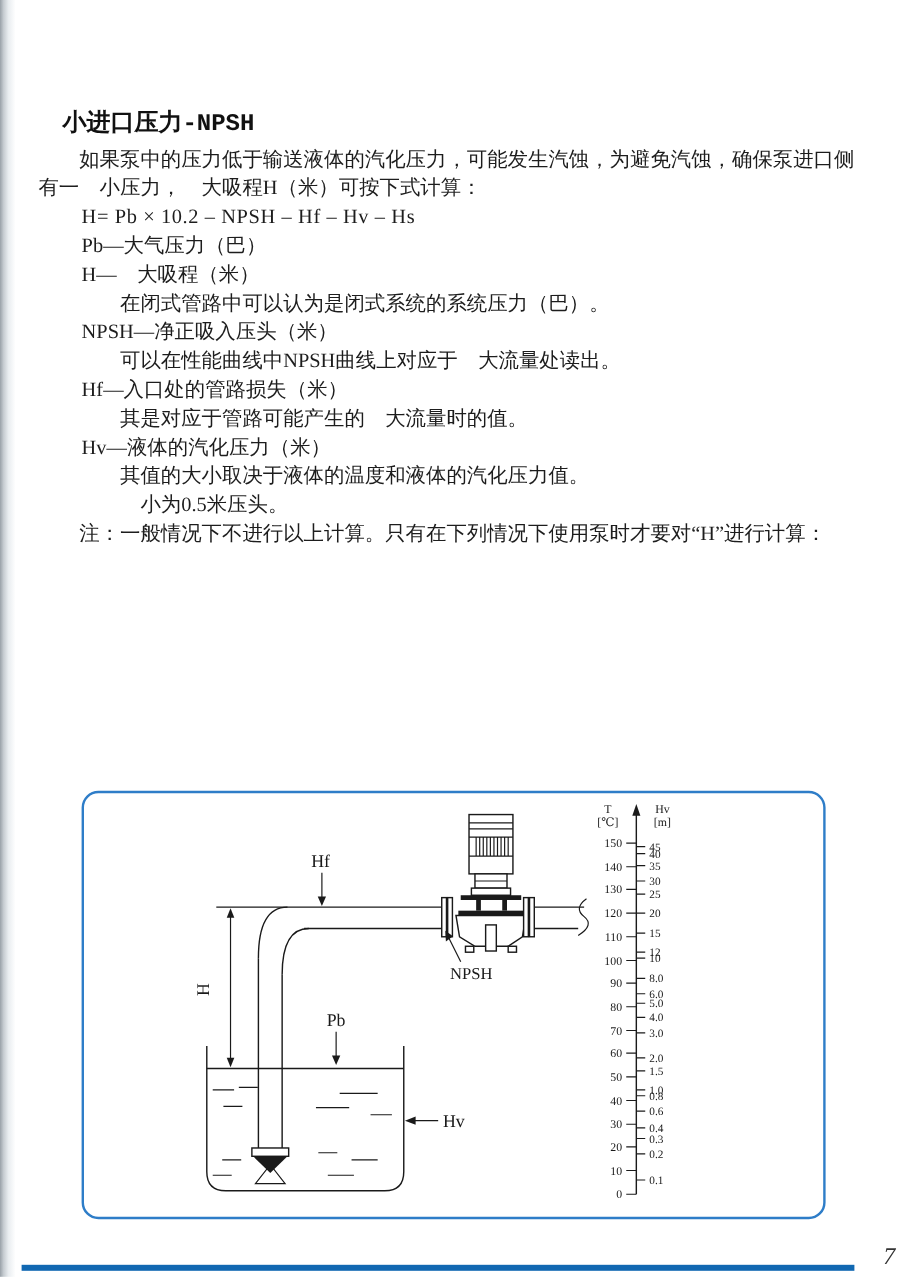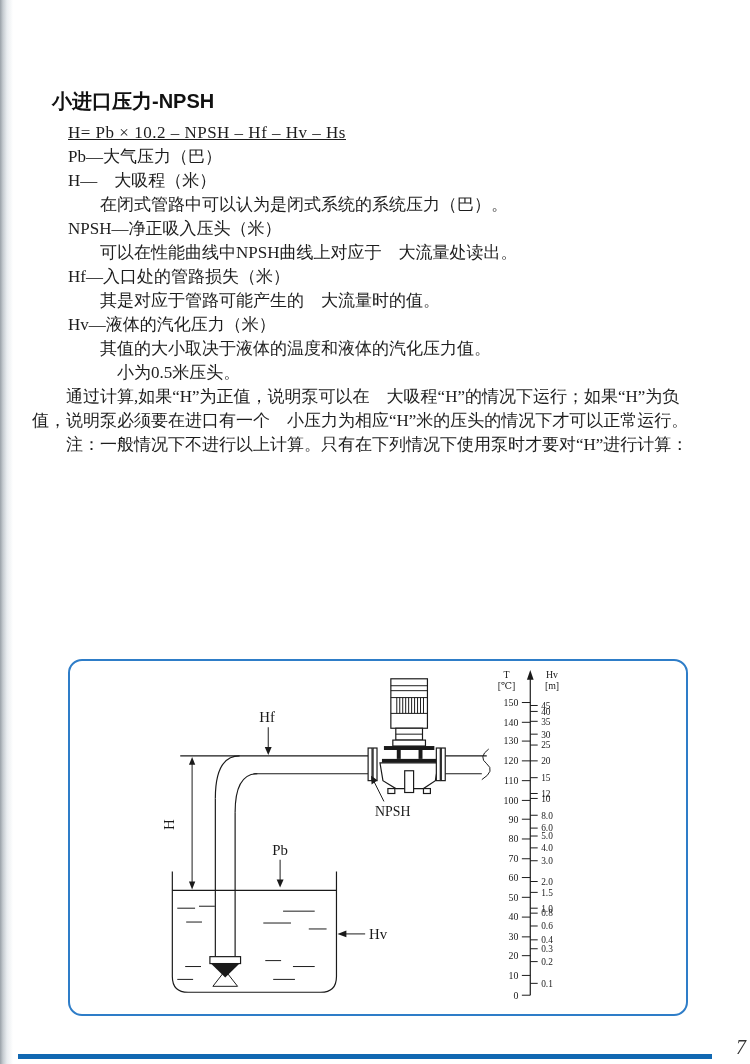--- a/index.html
+++ b/index.html
@@ -4,28 +4,28 @@
 <style>
   html,body{margin:0;padding:0;}
   body{width:750px;height:1064px;background:#ffffff;position:relative;overflow:hidden;
        font-family:"Liberation Serif","DejaVu Serif",serif;color:#1d1d1d;}
   .edge-left{position:absolute;left:0;top:0;width:13px;height:1064px;
        background:linear-gradient(to right,#99a1a8 0,#c6ccd1 3px,#e9edf0 7px,#ffffff 13px);}
   .band{position:absolute;left:18px;top:13px;width:695px;height:45px;display:flex;align-items:center;}
   .band span{color:#ffffff;font-family:"Liberation Sans","DejaVu Sans",sans-serif;
        font-weight:bold;font-size:22px;letter-spacing:7px;padding-left:22px;}
   .section-title{position:absolute;left:52px;top:88px;margin:0;
-       font-family:Liberation Sans, sans-serif;font-size:20px;font-weight:bold;color:#111;}
+       font-family:Liberation Mono, monospace;font-size:20px;font-weight:bold;color:#111;}
   .content{position:absolute;left:32px;top:121px;width:680px;font-size:17px;line-height:24px;}
   .content p{margin:0;}
   .indent{text-indent:2em;}
   .lvl1{padding-left:36px;}
   .lvl2{padding-left:68px;}
   .conds p{padding-left:72px;line-height:27px;}
-  .formula{letter-spacing:.5px;text-decoration:underline;}
+  .formula{letter-spacing:.5px;}
   .diagram-box{position:absolute;left:68px;top:659px;width:620px;height:357px;margin:0;
        border:2px solid #2e7dc8;border-radius:14px;box-sizing:border-box;background:#fff;}
   .diagram-box svg{display:block;width:100%;height:100%;}
   .bottom-bar{position:absolute;left:18px;top:1054px;width:694px;height:5px;background:#1168b2;}
   .page-number{position:absolute;right:4px;top:1036px;font-size:20px;font-style:italic;color:#333;}
   svg text{font-family:"Liberation Serif","DejaVu Serif",serif;fill:#1a1a1a;}
   svg .draw{stroke:#1a1a1a;fill:none;stroke-width:1.2;}
   svg .thin{stroke:#1a1a1a;fill:none;stroke-width:1;}
   svg .solid{fill:#1a1a1a;stroke:none;}
   svg .whitefill{fill:#ffffff;stroke:#1a1a1a;stroke-width:1.2;}
@@ -35,32 +35,32 @@
 
 <div class="edge-left"></div>
 
 <header class="band">
   <span>总 体 数 据</span>
 </header>
 
 <h2 class="section-title">小进口压力-NPSH</h2>
 
 <main class="content">
+  <p class="indent">如果泵中的压力低于输送液体的汽化压力，可能发生汽蚀，为避免汽蚀，确保泵进口侧有一　小压力，　大吸程H（米）可按下式计算：</p>
   <p class="lvl1 formula">H= Pb × 10.2 – NPSH – Hf – Hv – Hs</p>
   <p class="lvl1">Pb—大气压力（巴）</p>
   <p class="lvl1">H—　大吸程（米）</p>
   <p class="lvl2">在闭式管路中可以认为是闭式系统的系统压力（巴）。</p>
   <p class="lvl1">NPSH—净正吸入压头（米）</p>
   <p class="lvl2">可以在性能曲线中NPSH曲线上对应于　大流量处读出。</p>
   <p class="lvl1">Hf—入口处的管路损失（米）</p>
   <p class="lvl2">其是对应于管路可能产生的　大流量时的值。</p>
   <p class="lvl1">Hv—液体的汽化压力（米）</p>
   <p class="lvl2">其值的大小取决于液体的温度和液体的汽化压力值。</p>
   <p class="lvl2">　小为0.5米压头。</p>
-  <p class="indent">通过计算,如果“H”为正值，说明泵可以在　大吸程“H”的情况下运行；如果“H”为负值，说明泵必须要在进口有一个　小压力为相应“H”米的压头的情况下才可以正常运行。</p>
   <p class="indent">注：一般情况下不进行以上计算。只有在下列情况下使用泵时才要对“H”进行计算：</p>
 </main>
 
 <figure class="diagram-box">
   <svg viewBox="68 659 620 357">
 
     <g>
       <line class="draw" x1="178" y1="755" x2="368" y2="755"></line>
       <line class="draw" x1="252" y1="773" x2="368" y2="773"></line>
       <line class="draw" x1="446" y1="755" x2="488" y2="755"></line>

